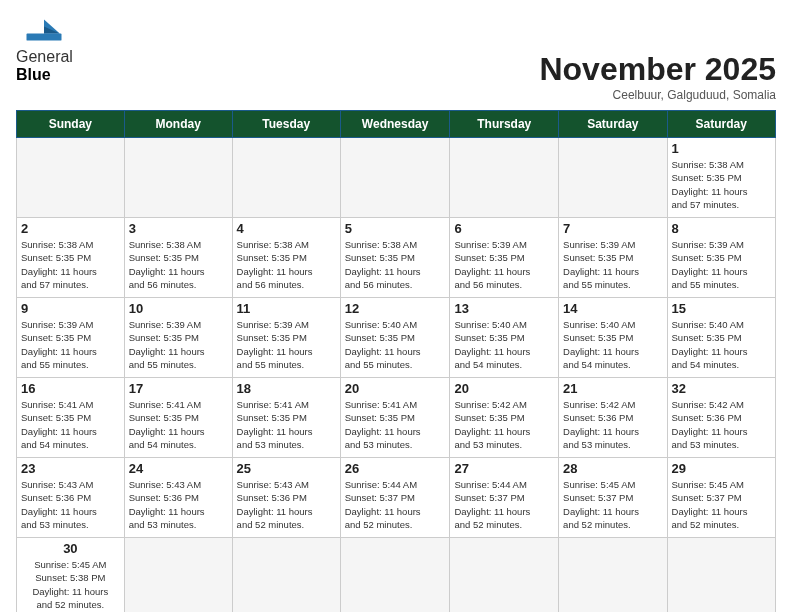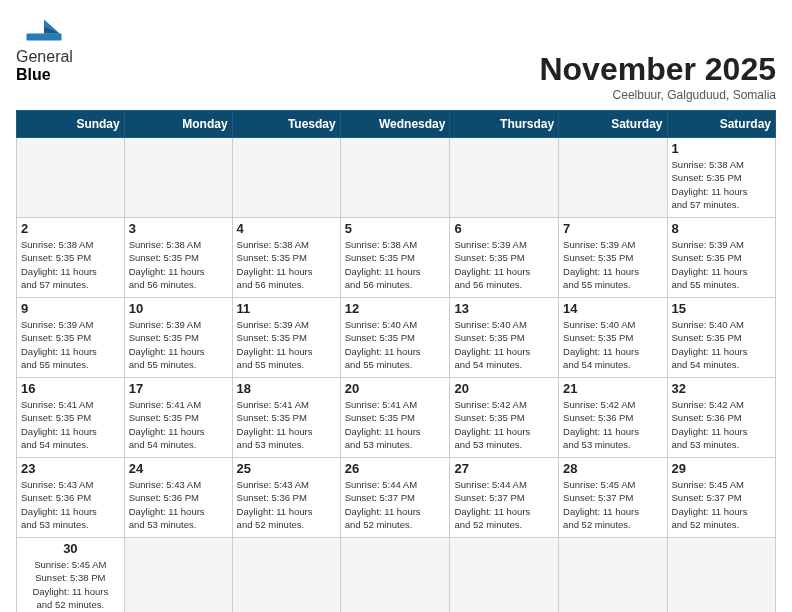--- a/index.html
+++ b/index.html
@@ -38,26 +38,26 @@
     .subtitle {
       font-size: 12px;
       color: #555;
     }
     .calendar {
       width: 100%;
       border-collapse: collapse;
       border: 1px solid #ccc;
     }
     .calendar th {
-      background-color: #0c4a6e;
+      background-color: #14532d;
       color: #fff;
       font-size: 12px;
       font-weight: bold;
       padding: 6px 4px;
-      text-align: right;
+      text-align: center;
       border: 1px solid #1a5a8a;
     }
     .calendar td {
       border: 1px solid #ccc;
       vertical-align: top;
       padding: 3px 4px;
       width: 113px;
       min-height: 80px;
       background: #fff;
     }

